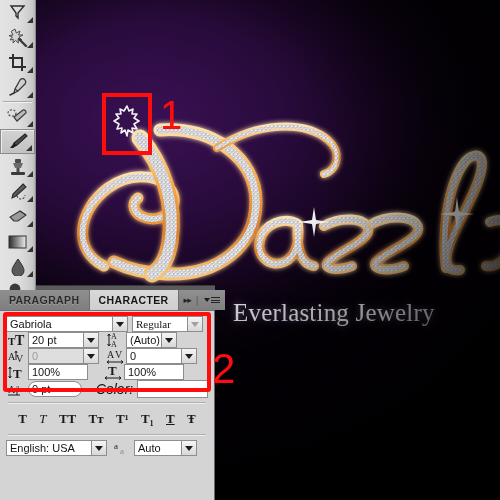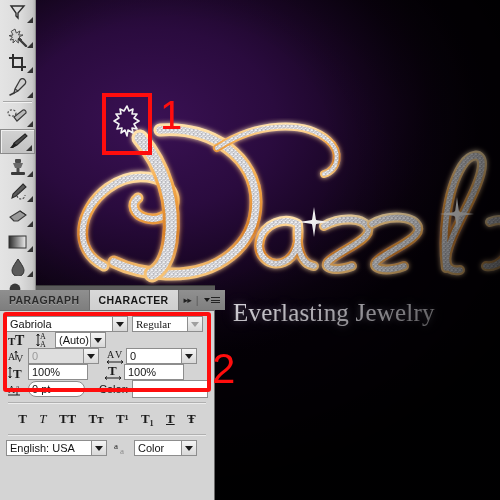--- a/index.html
+++ b/index.html
@@ -384,20 +384,26 @@
         </div>
       </div>
 
       <div class="row">
         <span class="icn">
           <svg width="18" height="14" viewBox="0 0 18 14">
               <text x="0" y="12" font-family="Liberation Serif, serif" font-size="11" font-weight="bold" fill="#1a1a1a">T</text>
               <text x="7" y="12" font-family="Liberation Serif, serif" font-size="14" font-weight="bold" fill="#1a1a1a">T</text>
             </svg>
         </span>
+        <div class="combo">
+          <div class="fld" style="width:56px;">20 pt</div>
+          <div class="arrow">
+              <span class="caret"></span>
+            </div>
+        </div>
         <span class="icn" style="margin-left:5px;">
           <svg width="16" height="16" viewBox="0 0 16 16">
               <text x="4" y="7" font-family="Liberation Serif, serif" font-size="8" fill="#1a1a1a">A</text>
               <text x="4" y="15" font-family="Liberation Serif, serif" font-size="8" fill="#1a1a1a">A</text>
               <path d="M2 2 L2 14" stroke="#1a1a1a" stroke-width="1"></path>
               <path d="M2 2 l-1.4 2 M2 2 l1.4 2 M2 14 l-1.4 -2 M2 14 l1.4 -2" stroke="#1a1a1a" stroke-width="1"></path>
             </svg>
         </span>
         <div class="combo">
           <div class="fld" style="width:36px;">(Auto)</div>
@@ -460,21 +466,21 @@
       <div class="row">
         <span class="icn">
           <svg width="18" height="15" viewBox="0 0 18 15">
               <text x="0" y="11" font-family="Liberation Serif, serif" font-size="10" fill="#1a1a1a">A</text>
               <text x="8" y="7" font-family="Liberation Serif, serif" font-size="7" fill="#1a1a1a">a</text>
               <path d="M0 13 L12 13" stroke="#1a1a1a" stroke-width="1"></path>
               <path d="M9 13 L9 8 M9 8 l-1.2 2 M9 8 l1.2 2" stroke="#1a1a1a" stroke-width="1"></path>
             </svg>
         </span>
         <div class="fld" style="width:60px;border-radius:8px;">0 pt</div>
-        <span style="margin-left:14px;font-size:11px;color:#141414;">Color:</span>
+        <span style="margin-left:14px;font-size:14px;color:#141414;font-style:italic;">Color:</span>
         <div id="colorSwatch" style="margin-left:4px;"></div>
       </div>
 
       <div class="divider"></div>
 
       <div id="styleRow">
         <span class="styleBtn">T</span>
         <span class="styleBtn" style="font-style:italic;font-weight:normal;">T</span>
         <span class="styleBtn">TT</span>
         <span class="styleBtn">Tᴛ</span>
@@ -493,21 +499,21 @@
               <span class="caret"></span>
             </div>
         </div>
         <span class="icn" style="margin-left:5px;">
           <svg width="18" height="14" viewBox="0 0 18 14">
               <text x="0" y="8" font-family="Liberation Serif, serif" font-size="9" fill="#1a1a1a">a</text>
               <text x="6" y="13" font-family="Liberation Serif, serif" font-size="9" fill="#8a8a8a">a</text>
             </svg>
         </span>
         <div class="combo">
-          <div class="fld" style="width:48px;">Color</div>
+          <div class="fld" style="width:48px;">Auto</div>
           <div class="arrow">
               <span class="caret"></span>
             </div>
         </div>
       </div>
     </div>
   </div>
 
   <div class="hl" id="hl1"></div>
   <div class="numlbl" id="num1">1</div>

